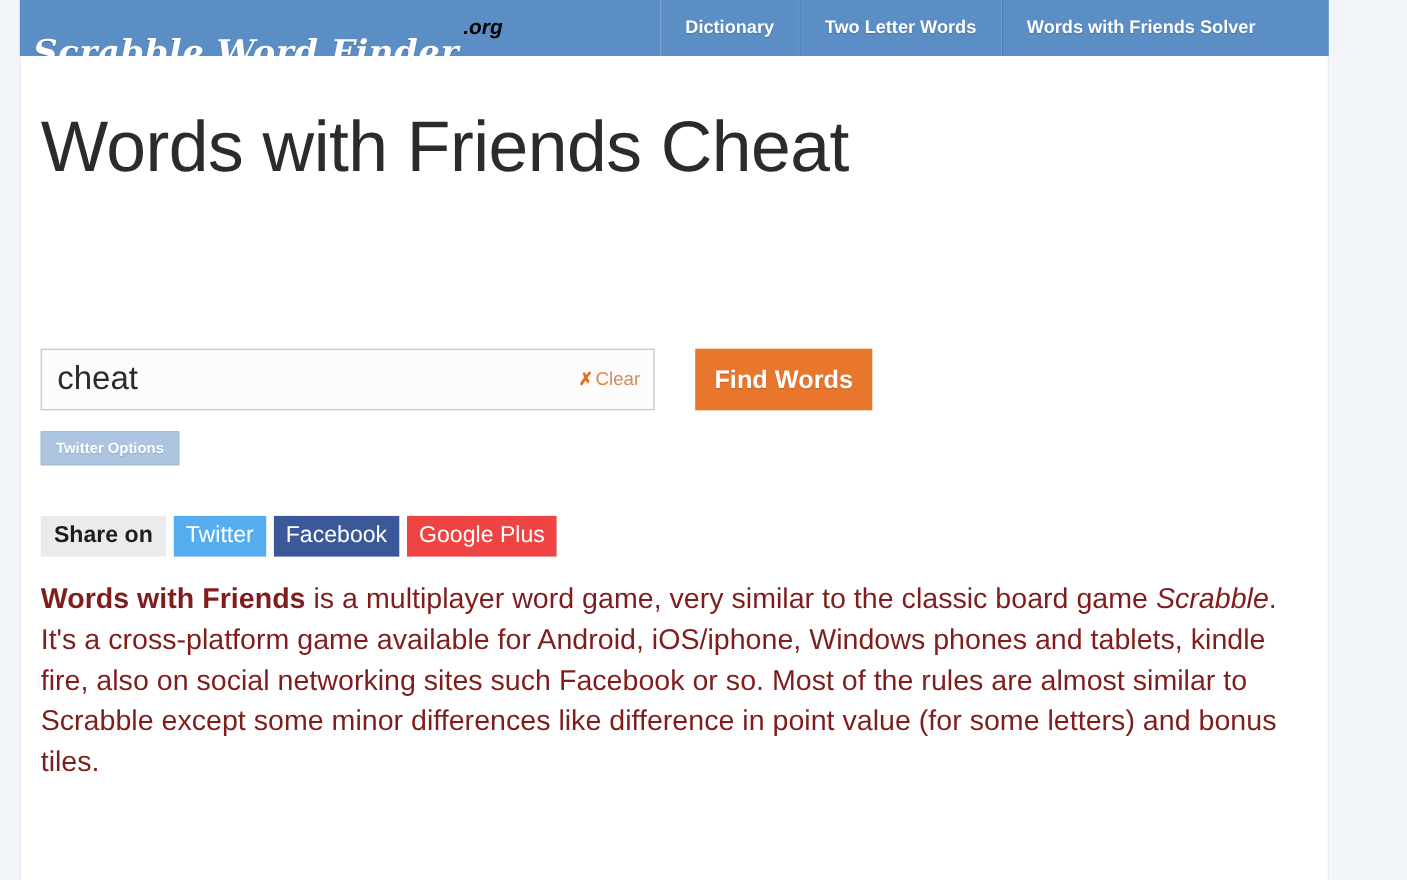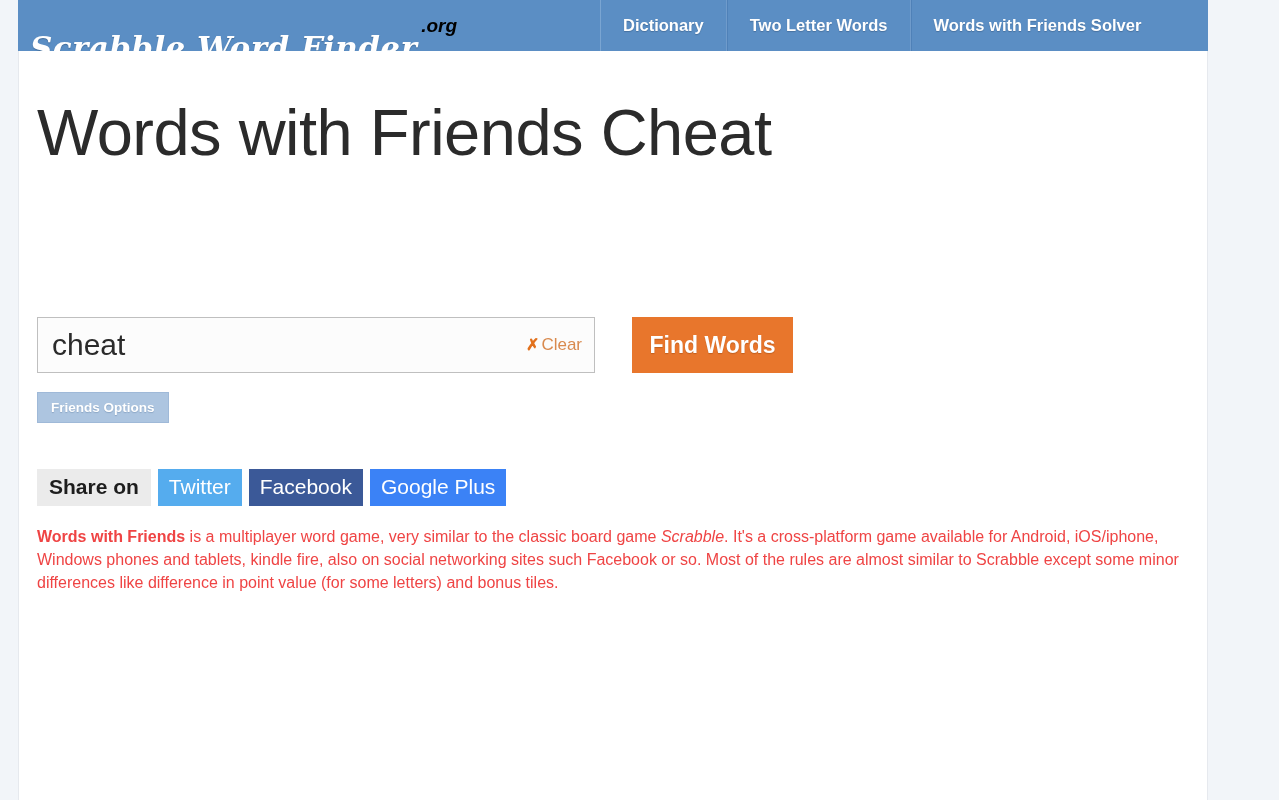--- a/index.html
+++ b/index.html
@@ -194,27 +194,27 @@
     color: #ffffff;
     font-size: 21px;
     padding: 6px 11px 7px 11px;
     display: flex;
     align-items: center;
     cursor: pointer;
     white-space: nowrap;
   }
   .share-twitter  { background: #55acee; }
   .share-facebook { background: #3b5998; }
-  .share-gplus    { background: #3b82f6; }
+  .share-gplus    { background: #ef4444; }
 
   .intro-text {
     margin-top: 20px;
-    font-size: 16px;
+    font-size: 26px;
     line-height: 1.42;
-    color: #ef4444;
+    color: #7f1d1d;
     max-width: 1150px;
   }
   .intro-text b { font-weight: bold; }
   .intro-text i { font-style: italic; }
 </style>
 </head>
 <body>
 
 <div class="page-wrap">
 
@@ -238,21 +238,21 @@
 
 
     <div class="search-row">
       <div class="input-shell">
         <input class="letters-input" type="text" value="cheat" style="">
         <span class="clear-link"><span class="clear-x">✗</span><span>Clear</span></span>
       </div>
       <button class="find-btn">Find Words</button>
     </div>
 
-    <div class="advanced-btn">Friends Options</div>
+    <div class="advanced-btn">Twitter Options</div>
 
     <div class="share-row">
       <div class="share-label">Share on</div>
       <div class="share-btn share-twitter">Twitter</div>
       <div class="share-btn share-facebook">Facebook</div>
       <div class="share-btn share-gplus">Google Plus</div>
     </div>
 
     <p class="intro-text"><b>Words with Friends</b><span> is a multiplayer word game, very similar to the classic board game </span><i>Scrabble</i><span>. It's a cross-platform game available for Android, iOS/iphone, Windows phones and tablets, kindle fire, also on social networking sites such Facebook or so. Most of the rules are almost similar to Scrabble except some minor differences like difference in point value (for some letters) and bonus tiles.</span></p>
 

